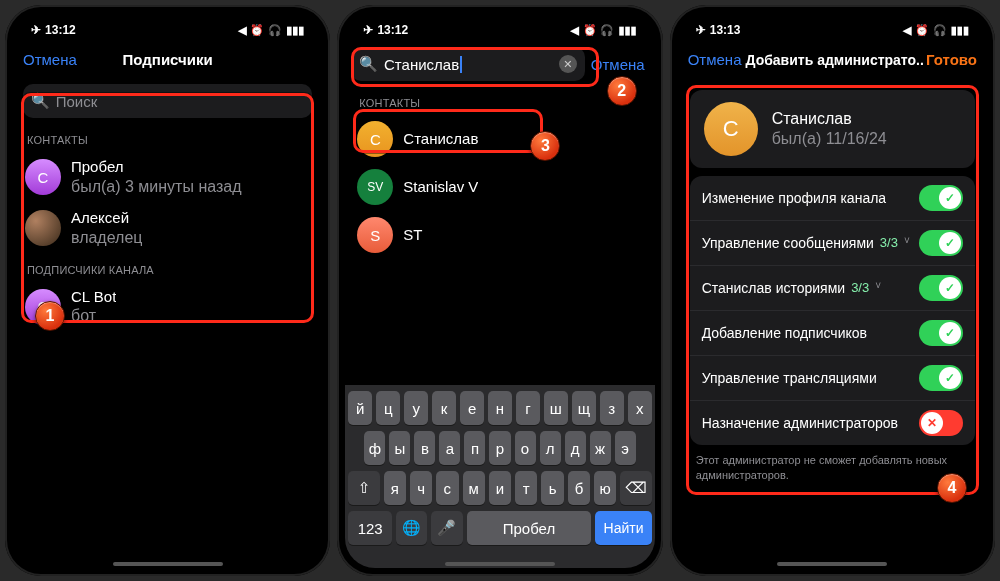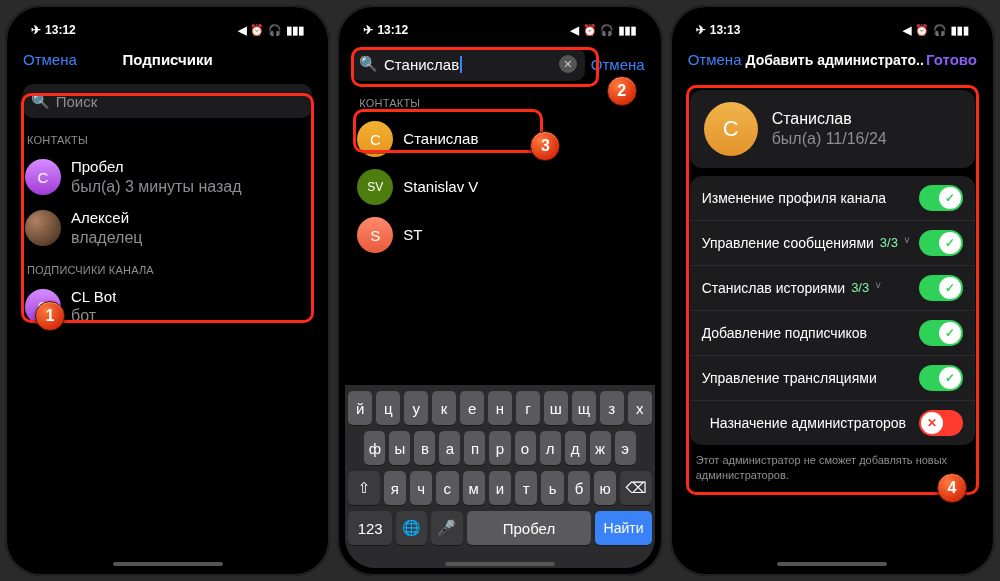--- a/index.html
+++ b/index.html
@@ -5,43 +5,43 @@
   * { margin: 0; padding: 0; box-sizing: border-box; font-family: -apple-system, "Helvetica Neue", Arial, sans-serif; }
   body { background: #2a2a2a; width: 1000px; height: 581px; display: flex; gap: 7px; padding: 5px; }
   .phone { flex: 1; background: #000; border-radius: 36px; padding: 8px; position: relative; overflow: hidden; box-shadow: inset 0 0 0 2px #222; }
   .screen { width: 100%; height: 100%; background: #000; border-radius: 30px; overflow: hidden; position: relative; color: #fff; }
   .status-bar { height: 34px; display: flex; justify-content: space-between; align-items: center; padding: 0 18px; font-size: 12px; font-weight: 600; }
   .status-left, .status-right { display: flex; align-items: center; gap: 4px; }
   .status-icons span { font-size: 11px; }
   .nav { display: flex; align-items: center; padding: 4px 10px 10px; font-size: 15px; position: relative; }
   .nav-left { color: #3a82f7; font-size: 15px; }
   .nav-title { position: absolute; left: 50%; transform: translateX(-50%); font-weight: 600; font-size: 15px; }
-  .nav-right { color: #8b5cf6; font-weight: 600; margin-left: auto; font-size: 15px; }
+  .nav-right { color: #f97316; font-weight: 600; margin-left: auto; font-size: 15px; }
   .nav-title-long { color: #fff; font-weight: 600; font-size: 14px; flex: 1; text-align: left; margin-left: 2px; white-space: nowrap; overflow: hidden; }
   .search-box { margin: 6px 10px; background: #1c1c1e; border-radius: 10px; height: 34px; display: flex; align-items: center; padding: 0 8px; color: #8e8e93; font-size: 15px; gap: 6px; }
   .search-row { display: flex; align-items: center; gap: 6px; margin: 0 6px 6px 6px; }
   .search-row .search-box { flex: 1; margin: 0; }
   .search-input { flex: 1; background: none; border: none; color: #fff; font-size: 15px; outline: none; }
   .clear-btn { width: 18px; height: 18px; background: #555; border-radius: 50%; display: flex; align-items: center; justify-content: center; font-size: 11px; color: #ccc; }
   .section-hdr { padding: 10px 14px 6px; font-size: 11px; color: #8e8e93; text-transform: uppercase; letter-spacing: .2px; }
   .row { display: flex; align-items: center; padding: 6px 12px; gap: 10px; }
   .avatar { width: 36px; height: 36px; border-radius: 50%; display: flex; align-items: center; justify-content: center; color: #fff; font-weight: 500; font-size: 15px; flex-shrink: 0; }
   .av-c { background: linear-gradient(#d68cff,#a23bd8); }
   .av-photo { background: radial-gradient(circle at 30% 30%, #b08060, #3a2a1a); }
-  .av-sv { background: #4d7c0f; font-size: 12px; }
+  .av-sv { background: #15803d; font-size: 12px; }
   .av-grad { background: radial-gradient(circle at 40% 30%, #f2c070, #e54b4b 60%, #92278f); }
   .av-s { background: linear-gradient(#ff886e,#e85c3a); }
   .av-big { width: 54px; height: 54px; font-size: 22px; background: linear-gradient(#f0b34a,#e3942a); }
   .row-txt { display: flex; flex-direction: column; line-height: 1.25; overflow: hidden; }
   .row-name { font-size: 15px; color: #fff; white-space: nowrap; }
   .row-sub { font-size: 16px; color: #8e8e93; white-space: nowrap; }
   .profile-card { margin: 12px 12px 0; background: #1c1c1e; border-radius: 12px; padding: 12px 14px; display: flex; align-items: center; gap: 14px; }
   .perm-list { margin: 8px 12px 0; background: #1c1c1e; border-radius: 12px; overflow: hidden; }
   .perm-row { display: flex; align-items: center; justify-content: space-between; padding: 9px 12px; font-size: 14px; border-bottom: .5px solid #2b2b2e; }
-  .perm-row:last-child { border-bottom: none; margin-left: 8px; }
+  .perm-row:last-child { border-bottom: none; }
   .perm-label { display: flex; gap: 6px; color: #fff; }
   .perm-count { color: #86efac; font-size: 13px; }
   .chev { color: #8e8e93; font-size: 10px; }
   .toggle { width: 44px; height: 26px; border-radius: 13px; position: relative; flex-shrink: 0; }
   .toggle.on { background: #30d158; }
   .toggle.off { background: #ff3b30; }
   .knob { width: 22px; height: 22px; border-radius: 50%; background: #fff; position: absolute; top: 2px; display: flex; align-items: center; justify-content: center; font-size: 12px; font-weight: bold; }
   .toggle.on .knob { right: 2px; color: #30d158; }
   .toggle.off .knob { left: 2px; color: #ff3b30; }
   .hint { color: #8e8e93; font-size: 11px; padding: 8px 18px; line-height: 1.4; }

